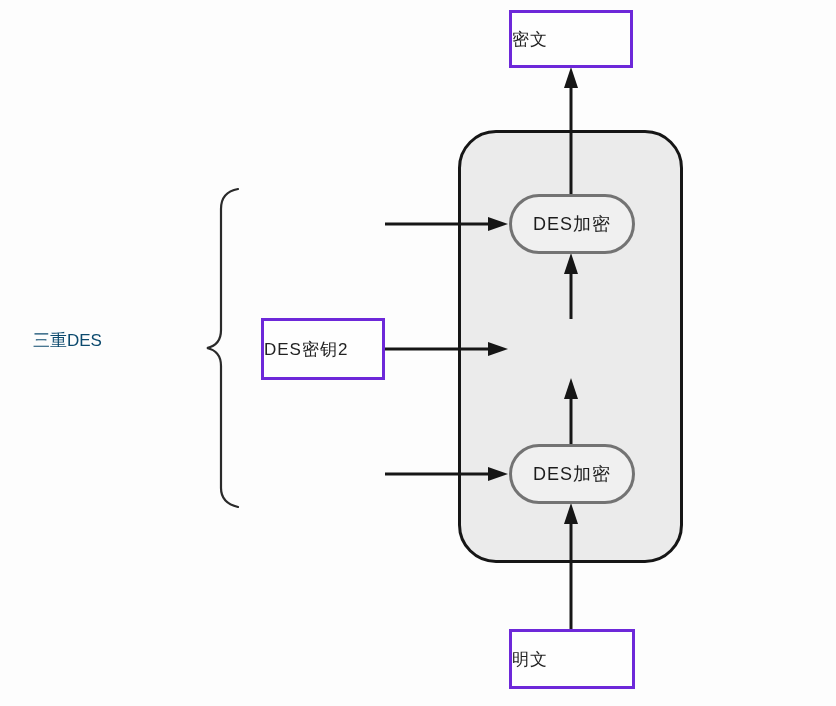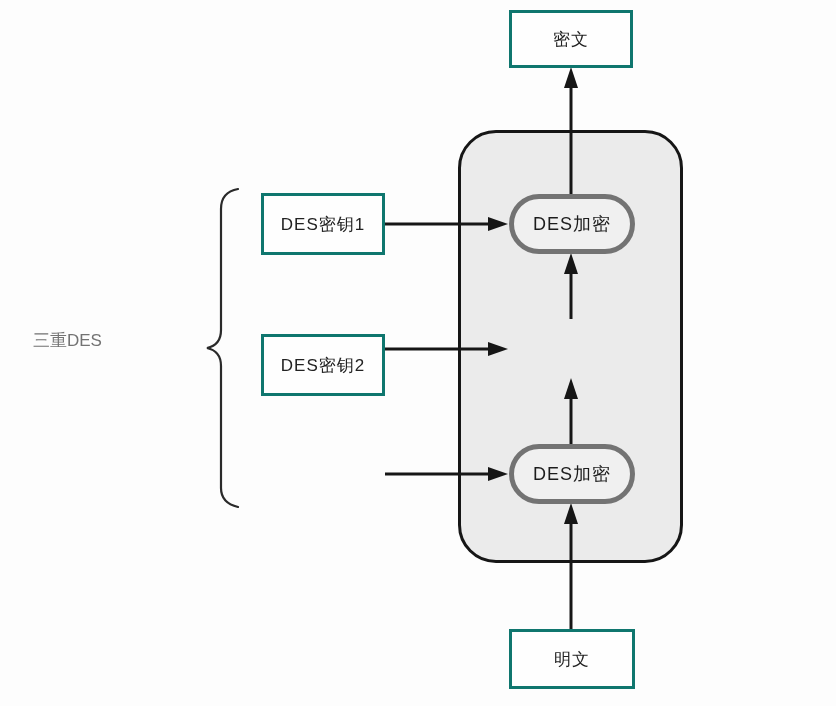--- a/index.html
+++ b/index.html
@@ -11,25 +11,24 @@
     position: relative;
     width: 836px;
     height: 706px;
     background: #fdfdfd;
     font-family: "Liberation Sans", "DejaVu Sans", sans-serif;
     color: #1c1c1c;
     overflow: hidden;
   }
   .box {
     position: absolute;
-    border: 3px solid #0f766e;
+    border: 3px solid #6d28d9;
     background: #fefefe;
     display: flex;
     align-items: center;
-    justify-content: center;
     font-size: 17px;
     letter-spacing: 1px;
     box-sizing: border-box;
     color: #222;
   }
   .container-rect {
     position: absolute;
     left: 458px;
     top: 130px;
     width: 225px;
@@ -37,50 +36,50 @@
     border: 3px solid #161616;
     border-radius: 38px;
     background: #ebebeb;
     box-sizing: border-box;
   }
   .pill {
     position: absolute;
     left: 509px;
     width: 126px;
     height: 60px;
-    border: 5px solid #737373;
+    border: 3px solid #737373;
     border-radius: 30px;
     background: #f0f0f0;
     display: flex;
     align-items: center;
     justify-content: center;
     font-size: 18px;
     letter-spacing: 1px;
     box-sizing: border-box;
     color: #1c1c1c;
   }
   .pill-1 { top: 194px; }
   .pill-2 { top: 319px; }
   .pill-3 { top: 444px; }
 
   .keybox { left: 261px; width: 124px; height: 62px; }
   .keybox-1 { top: 193px; }
-  .keybox-2 { top: 318px; margin-top: 16px; }
+  .keybox-2 { top: 318px; }
   .keybox-3 { top: 443px; }
 
   .ciphertext-box { left: 509px; top: 10px; width: 124px; height: 58px; }
   .plaintext-box  { left: 509px; top: 629px; width: 126px; height: 60px; }
 
   .diagram-label {
     position: absolute;
     left: 33px;
     top: 328px;
     font-size: 17px;
     line-height: 26px;
-    color: #737373;
+    color: #0c4a6e;
     white-space: nowrap;
   }
   svg.connector-layer {
     position: absolute;
     left: 0;
     top: 0;
     width: 836px;
     height: 706px;
     pointer-events: none;
   }
@@ -125,23 +124,20 @@
     <span>密文</span>
   </div>
 
   <div class="pill pill-1">
     <span>DES加密</span>
   </div>
   <div class="pill pill-3">
     <span>DES加密</span>
   </div>
 
-  <div class="box keybox keybox-1">
-    <span>DES密钥1</span>
-  </div>
   <div class="box keybox keybox-2">
     <span>DES密钥2</span>
   </div>
 
   <div class="box plaintext-box">
     <span>明文</span>
   </div>
 
   <div class="diagram-label">
     <div>三重DES</div>

